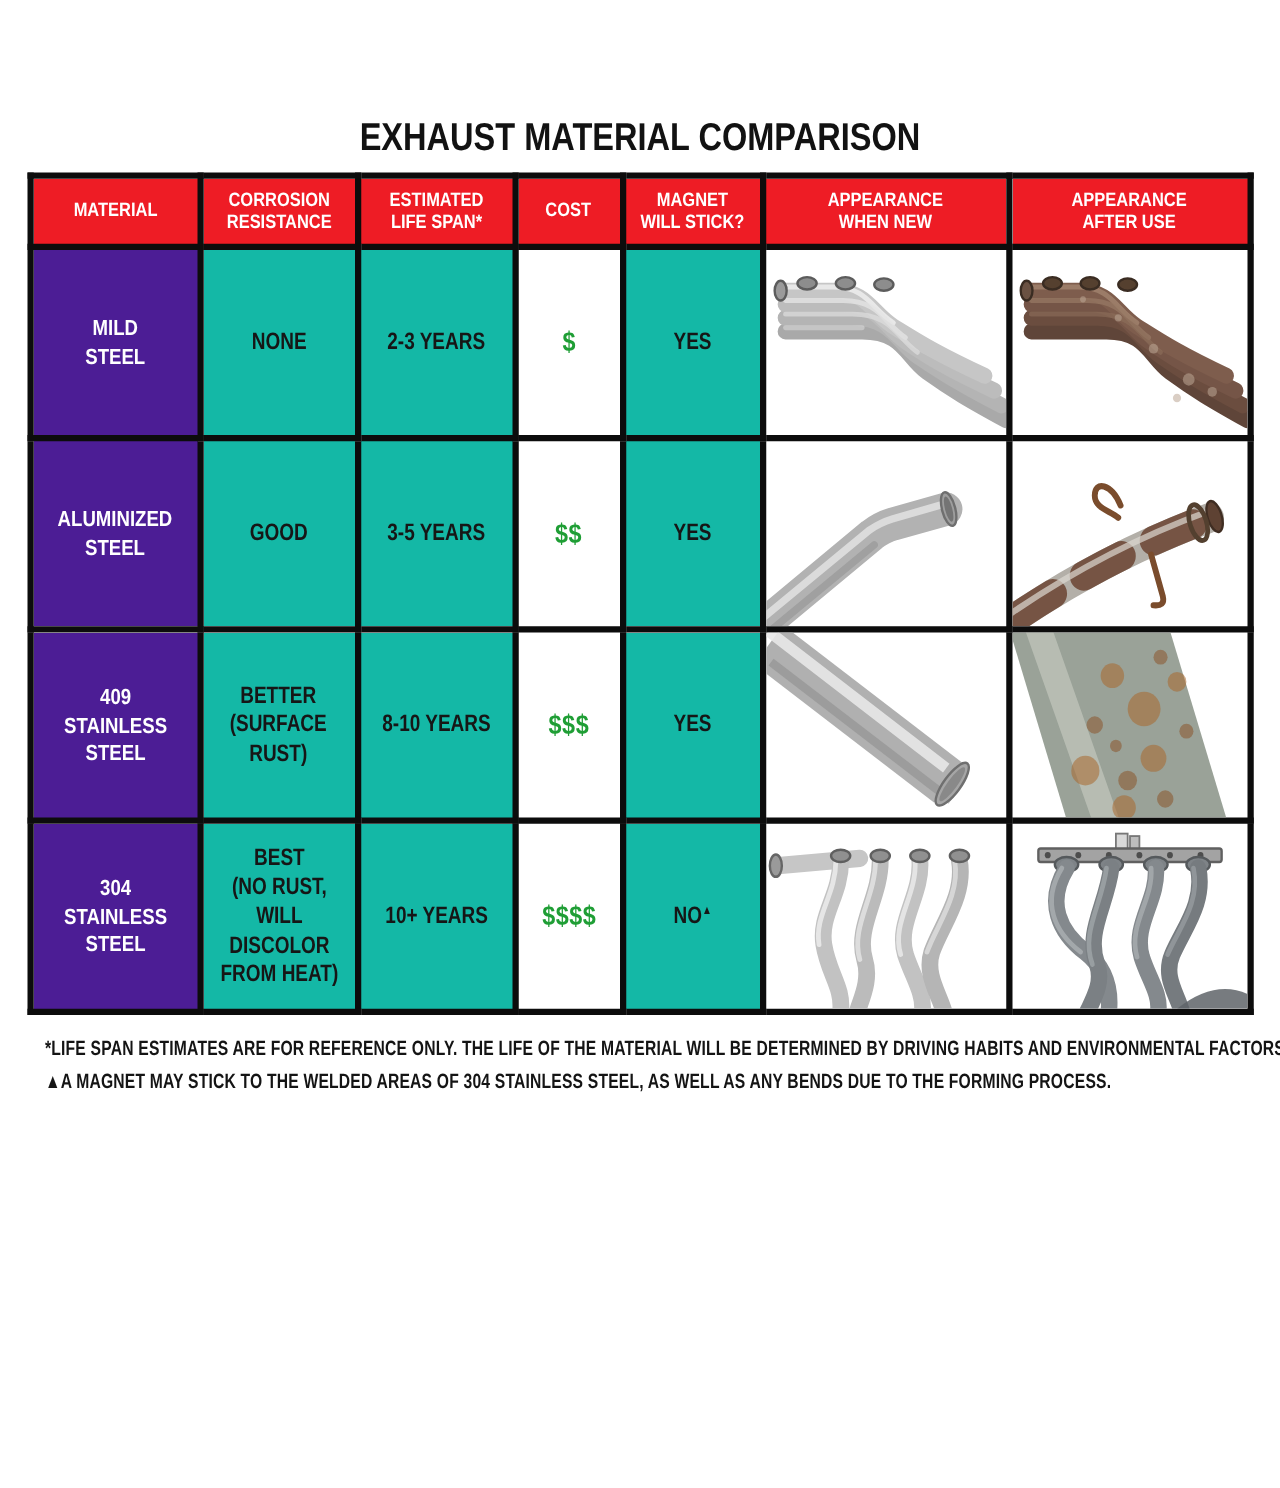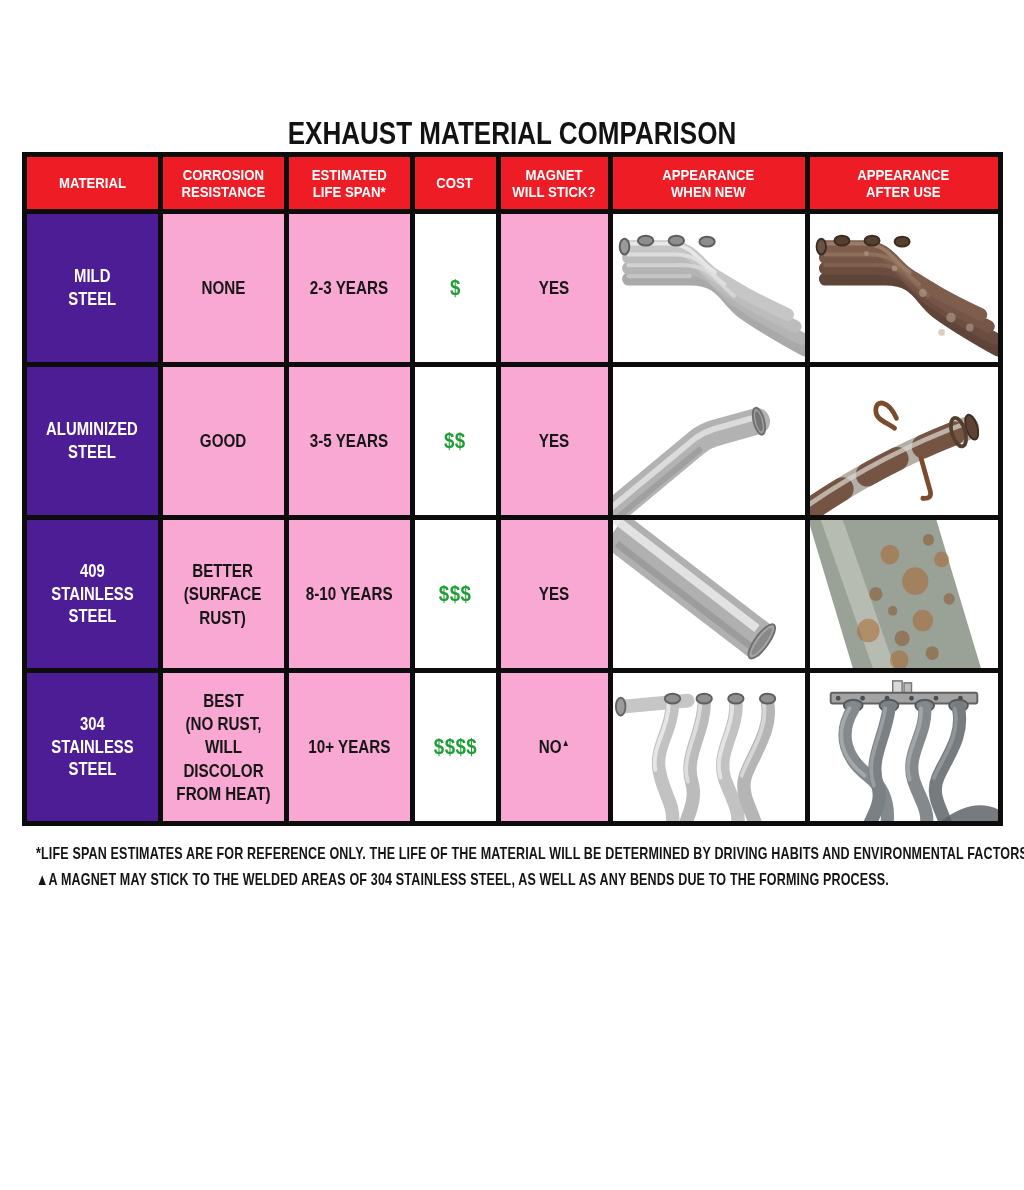--- a/index.html
+++ b/index.html
@@ -1,26 +1,26 @@
 <!DOCTYPE html>
 <html><head>
 <meta charset="utf-8">
 <style>
   html,body{margin:0;padding:0;background:#ffffff;}
   .page{position:relative;width:1024px;height:1190px;background:#ffffff;overflow:hidden;
         font-family:"Liberation Sans",sans-serif;font-weight:bold;color:#161616;}
-  .title{padding-top:116px;text-align:center;font-size:31px;color:#121212;letter-spacing:0;}
+  .title{padding-top:92px;text-align:center;font-size:31px;color:#121212;letter-spacing:0;}
   .title .squeeze{transform:scaleX(.84);}
   .squeeze{display:inline-block;transform:scaleX(.85);transform-origin:50% 50%;white-space:pre-line;}
-  table.cmp{border-collapse:collapse;table-layout:fixed;width:976px;margin:0 auto 0;background:#fff;}
+  table.cmp{border-collapse:collapse;table-layout:fixed;width:976px;margin:10px auto 0;background:#fff;}
   .cmp th,.cmp td{border:5px solid #0c0c0c;text-align:center;vertical-align:middle;padding:0;overflow:hidden;}
   thead th{background:#ee1c25;color:#ffffff;height:52px;font-size:15.5px;line-height:1.12;}
   tbody th.mat{background:#4c1d95;color:#ffffff;font-size:17.5px;line-height:1.3;}
   tbody tr{height:150px;}
-  td.val{font-size:19px;line-height:1.22;background:#f9a8d4;}
+  td.val{font-size:19px;line-height:1.22;background:#14b8a6;}
   td.val .squeeze{transform:scaleX(.8);}
   td.cost{color:#1f9e35;font-size:22px;background:#fff;letter-spacing:.5px;}
   .sup{font-size:10px;vertical-align:7px;}
   td.photo{background:#fff;}
   td.photo svg{display:block;width:100%;height:148px;}
   .notes{margin:15px 0 0 36px;}
   .note{font-size:16.5px;line-height:1.55;color:#141414;transform:scaleX(.76);
         transform-origin:0 50%;white-space:nowrap;letter-spacing:.2px;}
 </style>
 </head>

